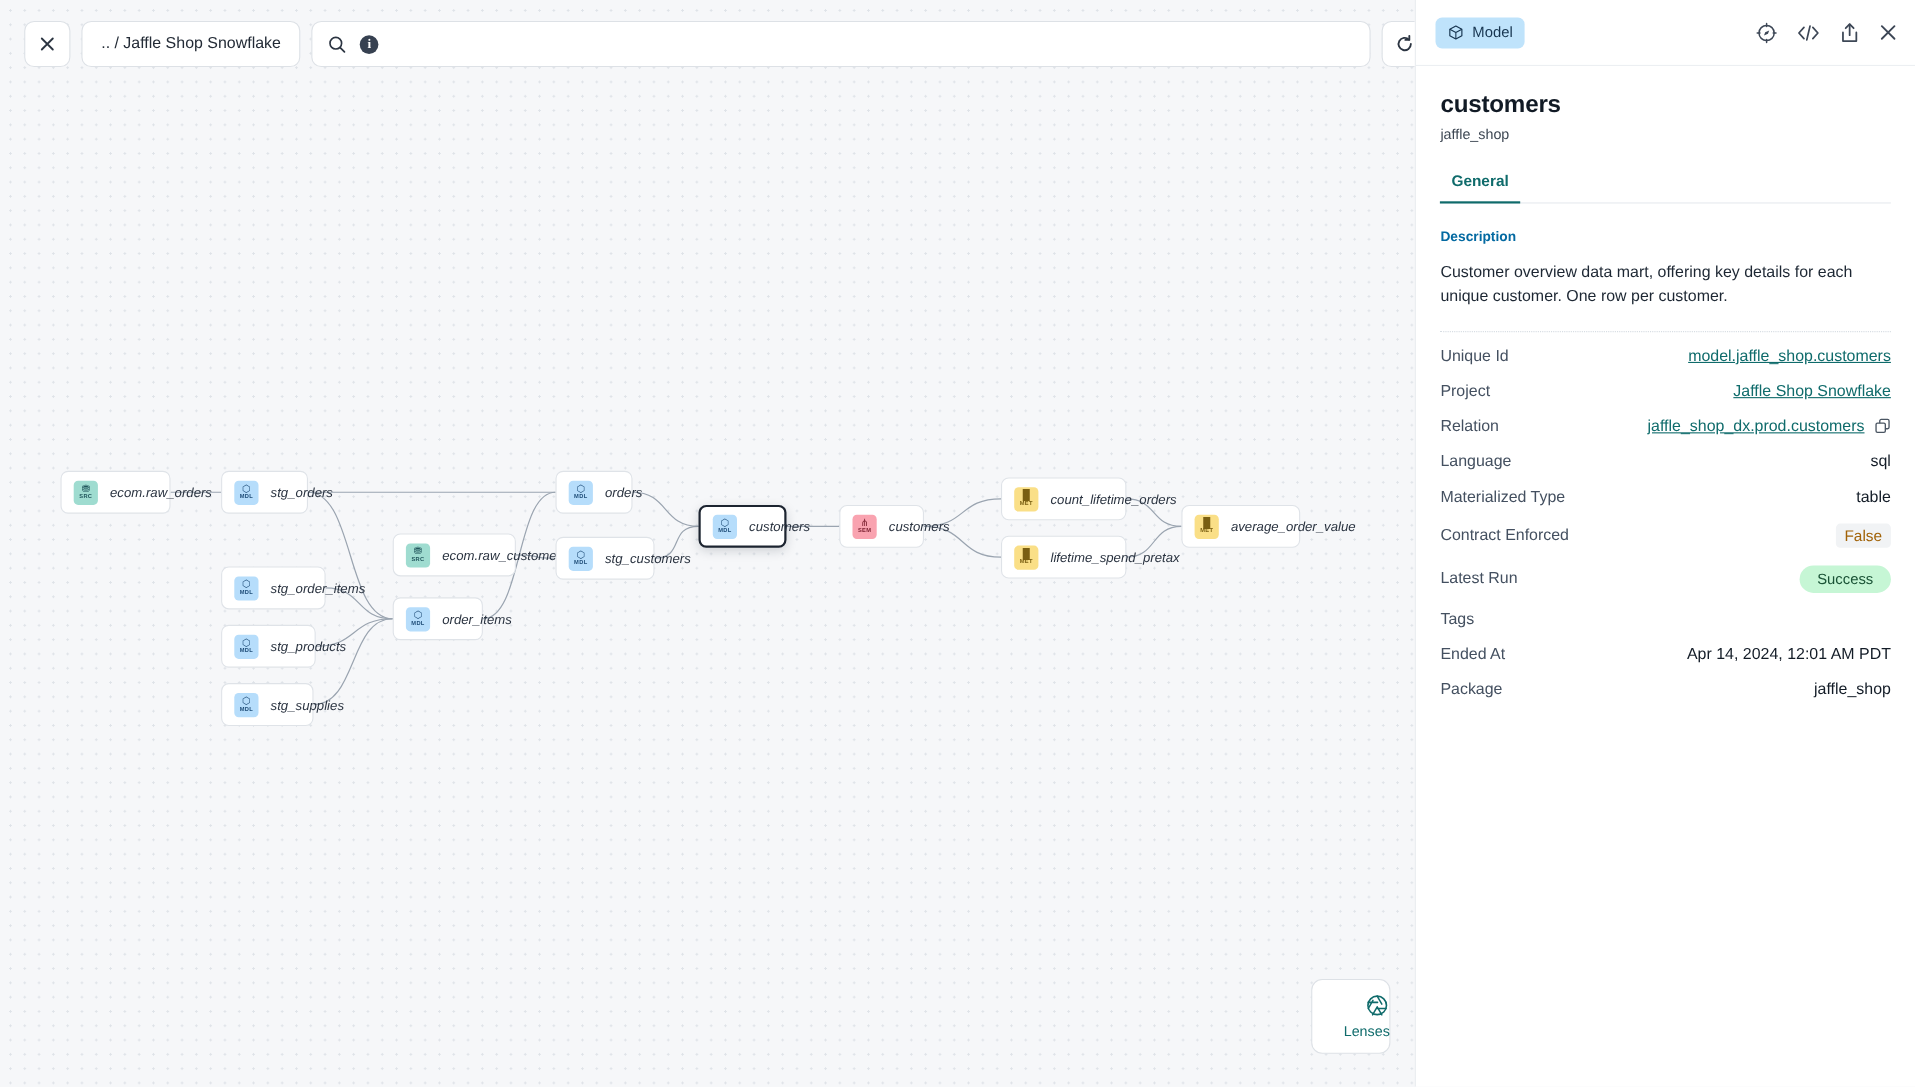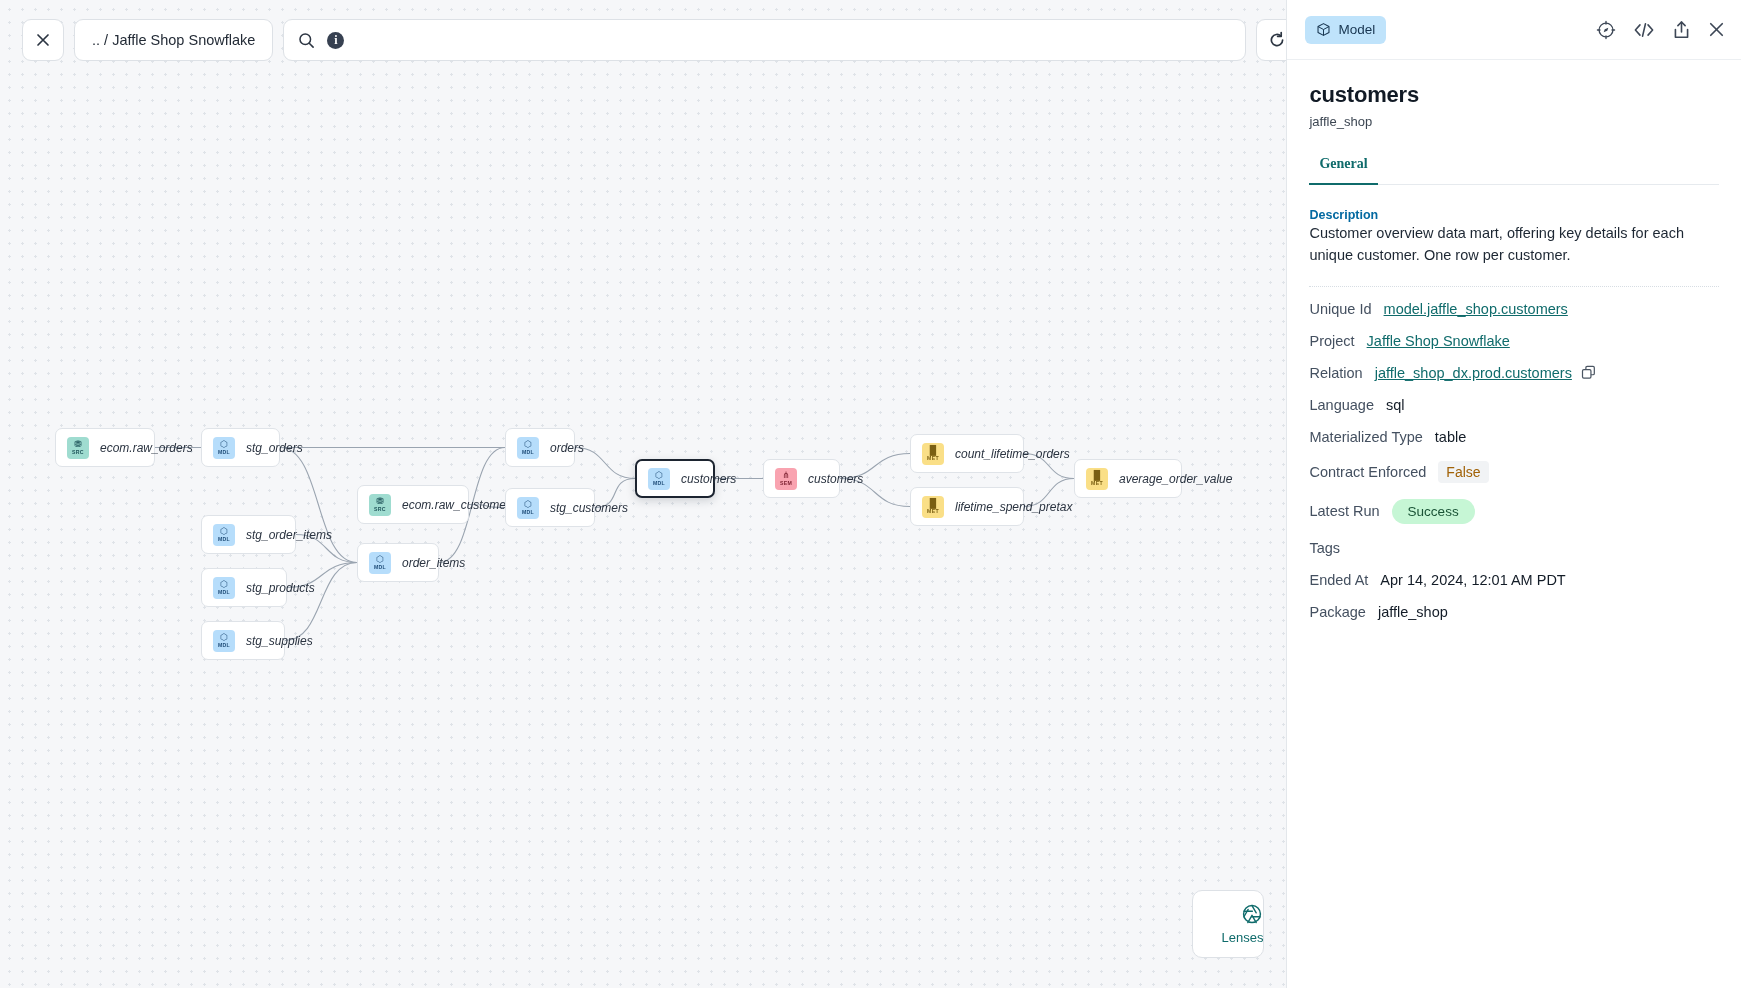--- a/index.html
+++ b/index.html
@@ -113,31 +113,31 @@
   .p-icon { cursor: pointer; display: flex; }
 
   .panel-head { padding: 22px 22px 0 22px; }
   .title { font-size: 22px; font-weight: bold; color: #111a25; letter-spacing: -.2px; }
   .subtitle { font-size: 13px; color: #3c4652; margin-top: 6px; }
 
   .tabs { margin: 27px 22px 0 22px; border-bottom: 1px solid #e6eaee; display: flex; }
   .tab {
     font-size: 14px; color: #0f6b6b; font-weight: bold;
     padding: 0 10px 11px 10px; border-bottom: 2.5px solid #0f6b6b;
-    margin-bottom: -1px; cursor: pointer; font-family: Liberation Serif, serif;
+    margin-bottom: -1px; cursor: pointer;
   }
 
   .panel-body { padding: 23px 22px 0 22px; overflow-y: auto; flex: 1; }
   .section-label { font-size: 12.5px; font-weight: bold; color: #0369a1; }
-  .description { font-size: 14.5px; color: #1d2733; line-height: 1.55; }
+  .description { font-size: 14.5px; color: #1d2733; line-height: 1.55; margin-top: 15px; }
   .divider { border-top: 1px dotted #d7dde3; margin: 19px 0 6px 0; }
 
   .row {
-    display: flex; align-items: center; 
-    min-height: 32px; padding: 8px 0; gap: 12px;
+    display: flex; align-items: center; justify-content: space-between;
+    min-height: 32px; padding: 8px 0; 
   }
   .row-key { font-size: 14.5px; color: #445060; white-space: nowrap; }
   .row-val { font-size: 14.5px; color: #131c27; text-align: right; }
   .row-val.link { color: #0f6b6b; text-decoration: underline; cursor: pointer; }
   .row-val-wrap { display: flex; align-items: center; gap: 9px; justify-content: flex-end; }
   .chip-plain { background: #f1f3f5; padding: 3px 8px; border-radius: 4px; font-size: 14px; color: #a16207; }
   .chip-success {
     background: #c6f6d5; color: #1a5336; border-radius: 14px;
     padding: 5px 16px; font-size: 13.5px;
   }

